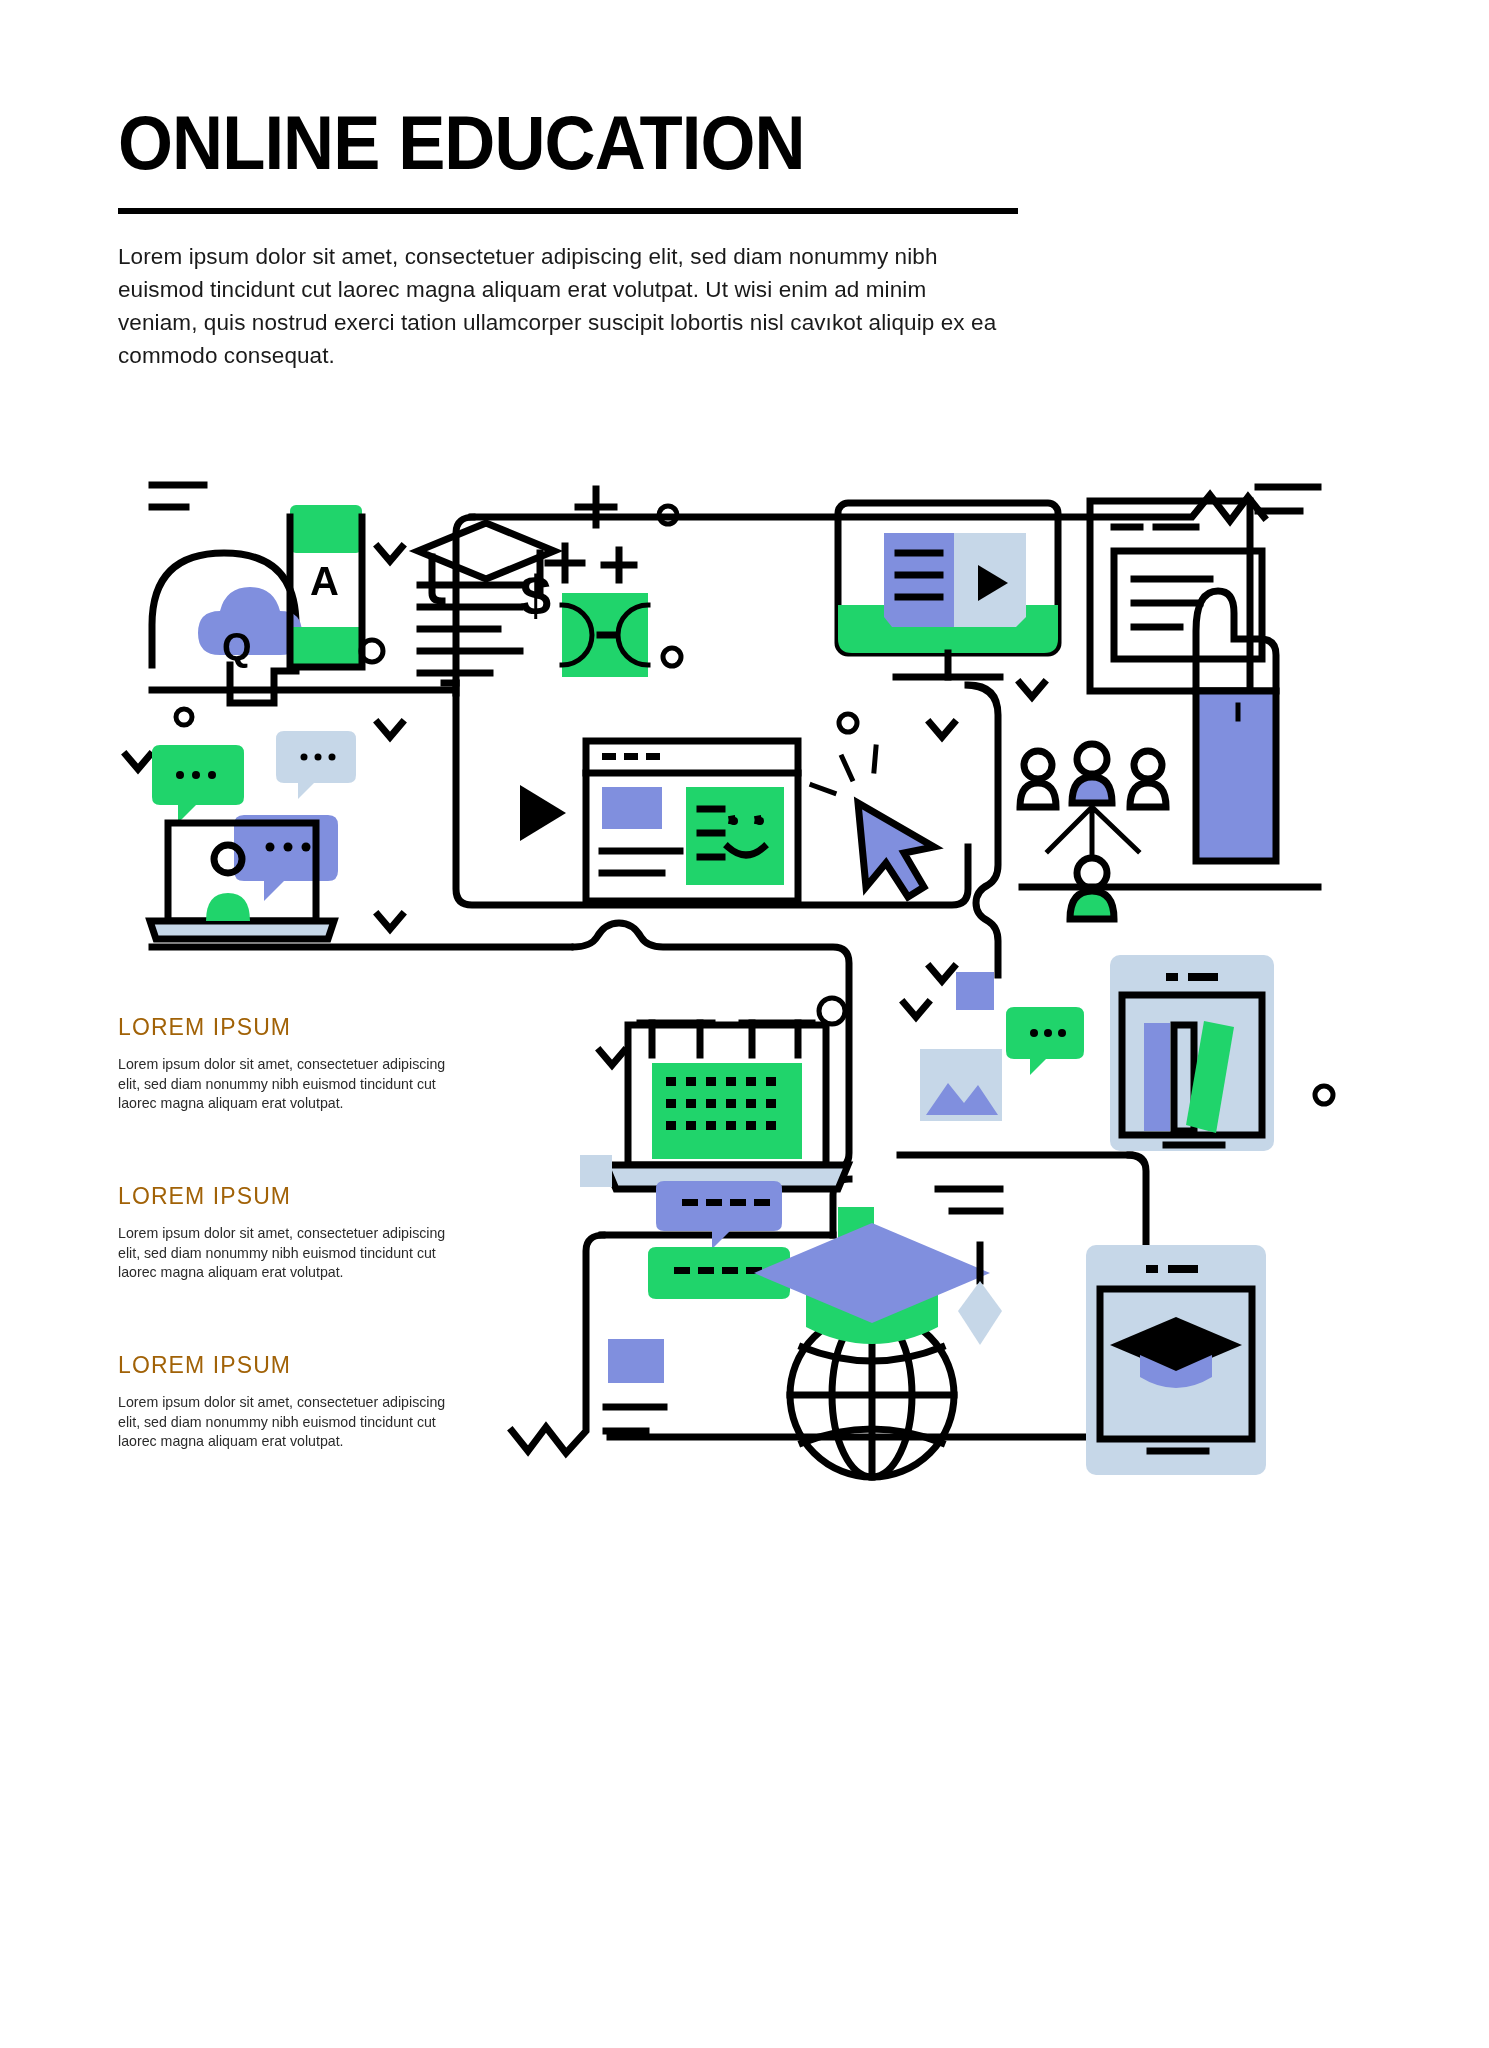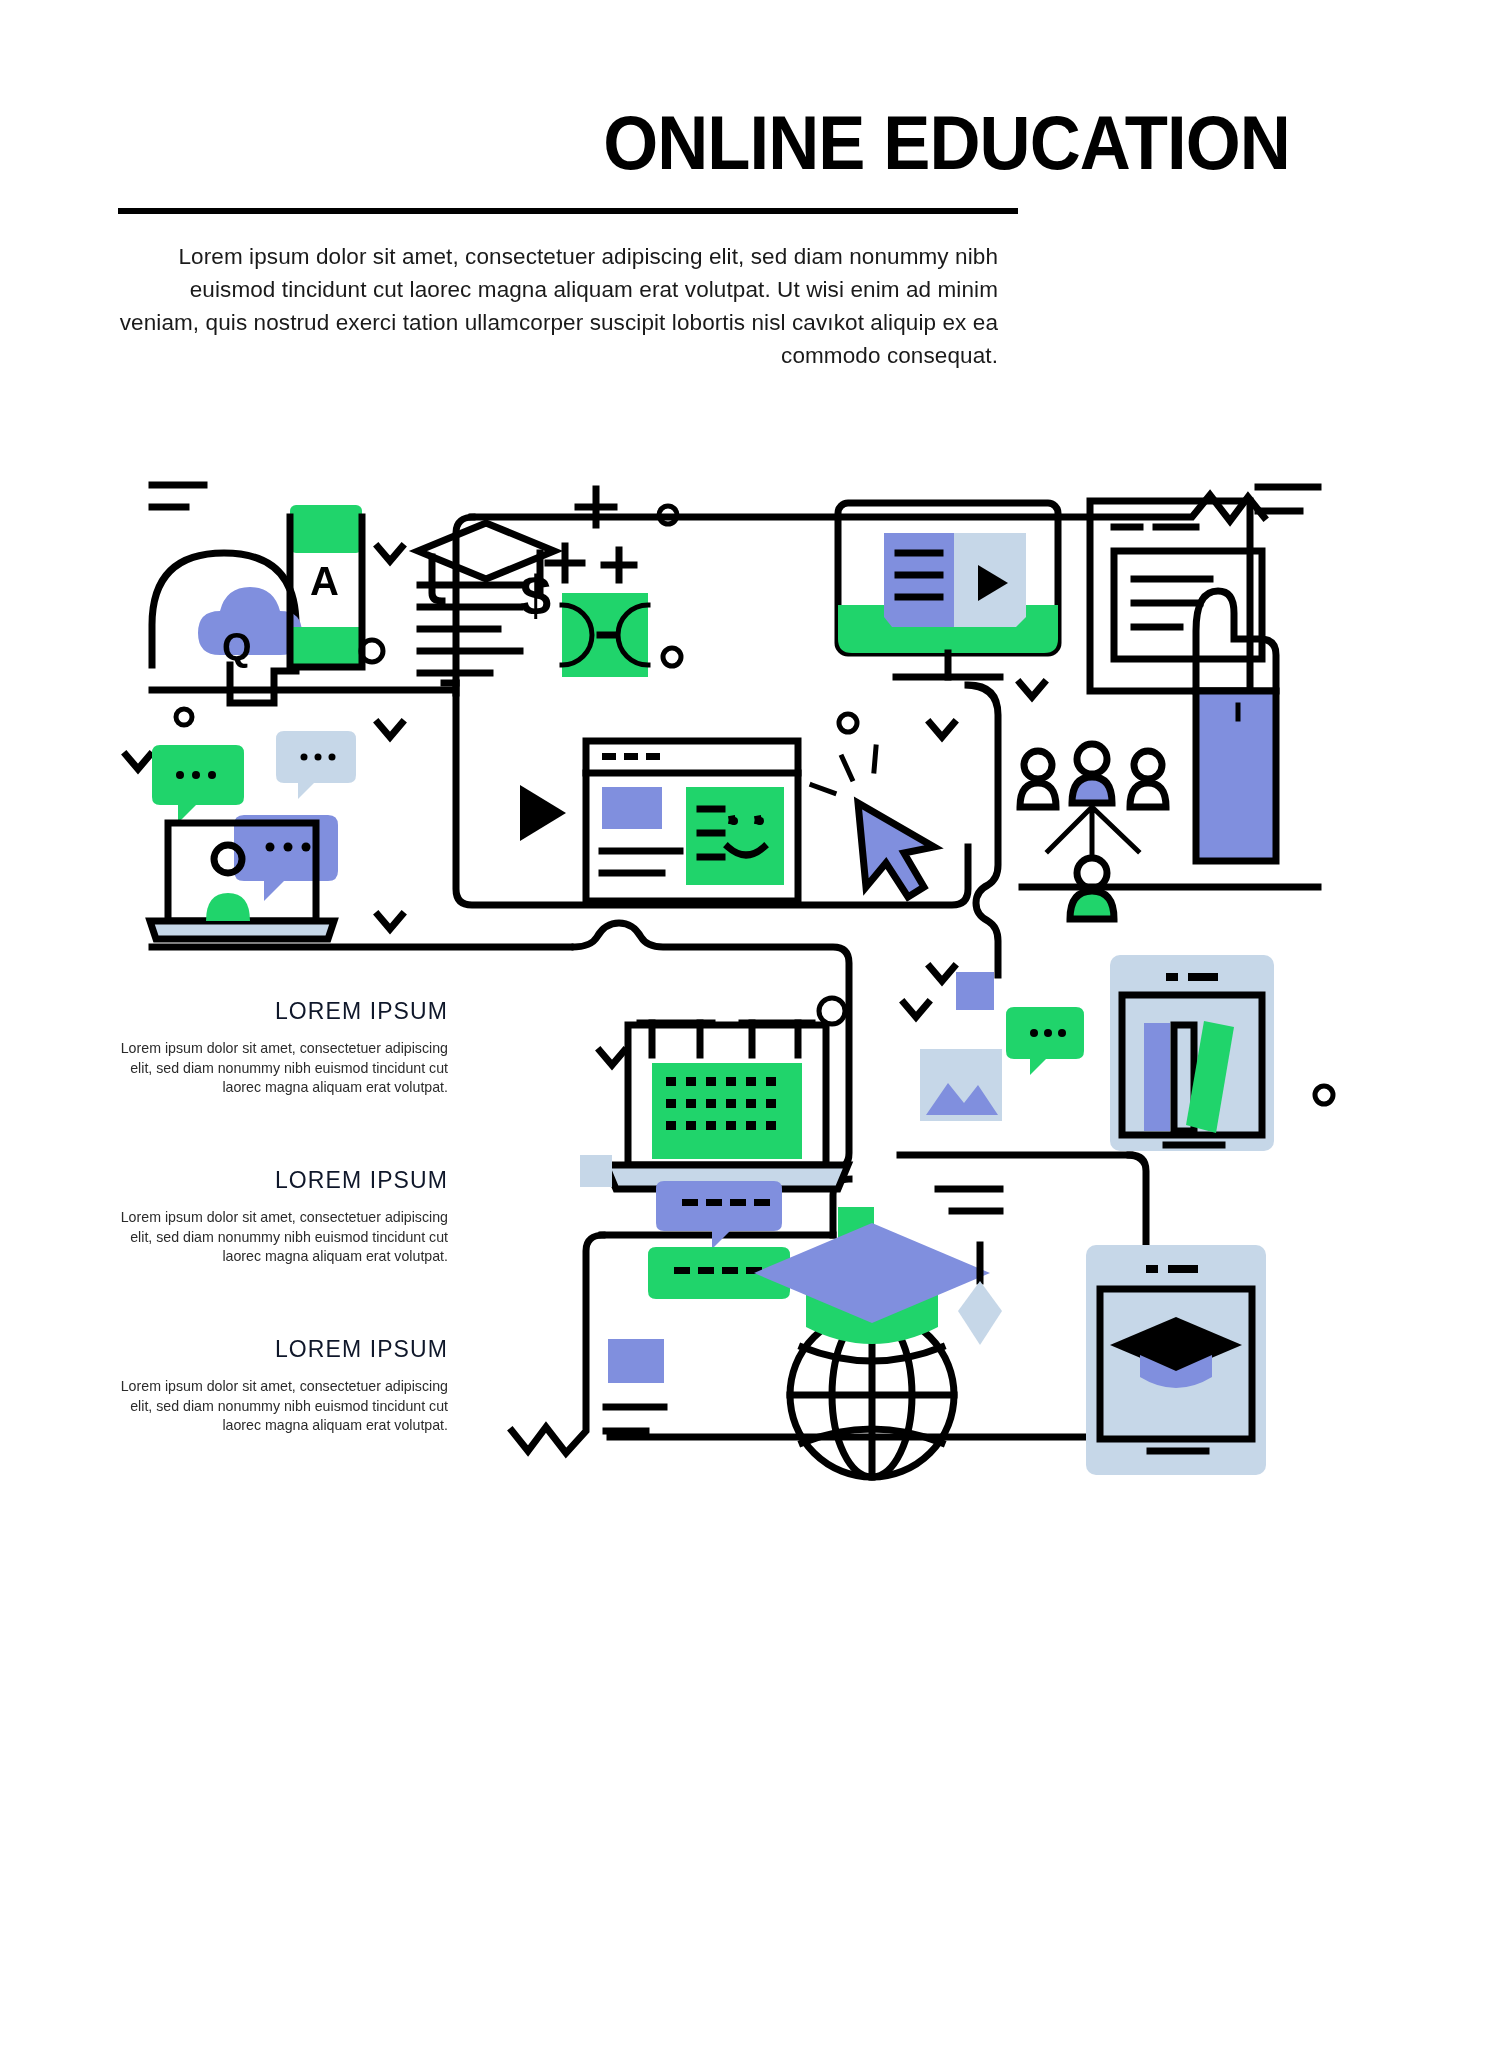--- a/index.html
+++ b/index.html
@@ -1,41 +1,41 @@
 <!DOCTYPE html>
 <html><head>
 <meta charset="utf-8">
 <title>Online Education Infographic</title>
 <style>
   html,body{margin:0;padding:0;background:#ffffff;}
   body{width:1489px;height:2048px;position:relative;overflow:hidden;
        font-family:"Liberation Sans",sans-serif;color:#111;}
 
-  .page{position:absolute;inset:0;text-align:right;}
+  .page{position:absolute;inset:0;}
 
   
   #title{
     position:absolute;left:118px;top:100px;width:1260px;
     font-family:"Liberation Sans",sans-serif;
     font-weight:700;font-size:76px;line-height:86px;
     letter-spacing:-1px;color:#000;
     transform:scaleX(0.93);transform-origin:left center;
     white-space:nowrap;
   }
   #title-rule{position:absolute;left:118px;top:208px;width:900px;height:6px;background:#000;}
 
   #intro{
     position:absolute;left:118px;top:240px;width:880px;
     font-size:22.5px;line-height:33px;color:#1a1a1a;font-weight:400;
     letter-spacing:.1px;
   }
 
   
   .block{position:absolute;left:118px;width:330px;}
-  .block h3{margin:0 0 14px 0;font-size:23px;font-weight:400;letter-spacing:1.1px;color:#0f172a;}
+  .block h3{margin:16px 0 14px 0;font-size:23px;font-weight:400;letter-spacing:1.1px;color:#a16207;}
   .block p{margin:0;font-size:14.2px;line-height:19.5px;color:#2b2b2b;}
   #blk0{top:998px;}
   #blk1{top:1167px;}
   #blk2{top:1336px;}
 
   
   #art{position:absolute;left:0;top:455px;width:1489px;height:1060px;}
   #art svg{display:block;}
 </style>
 </head>

